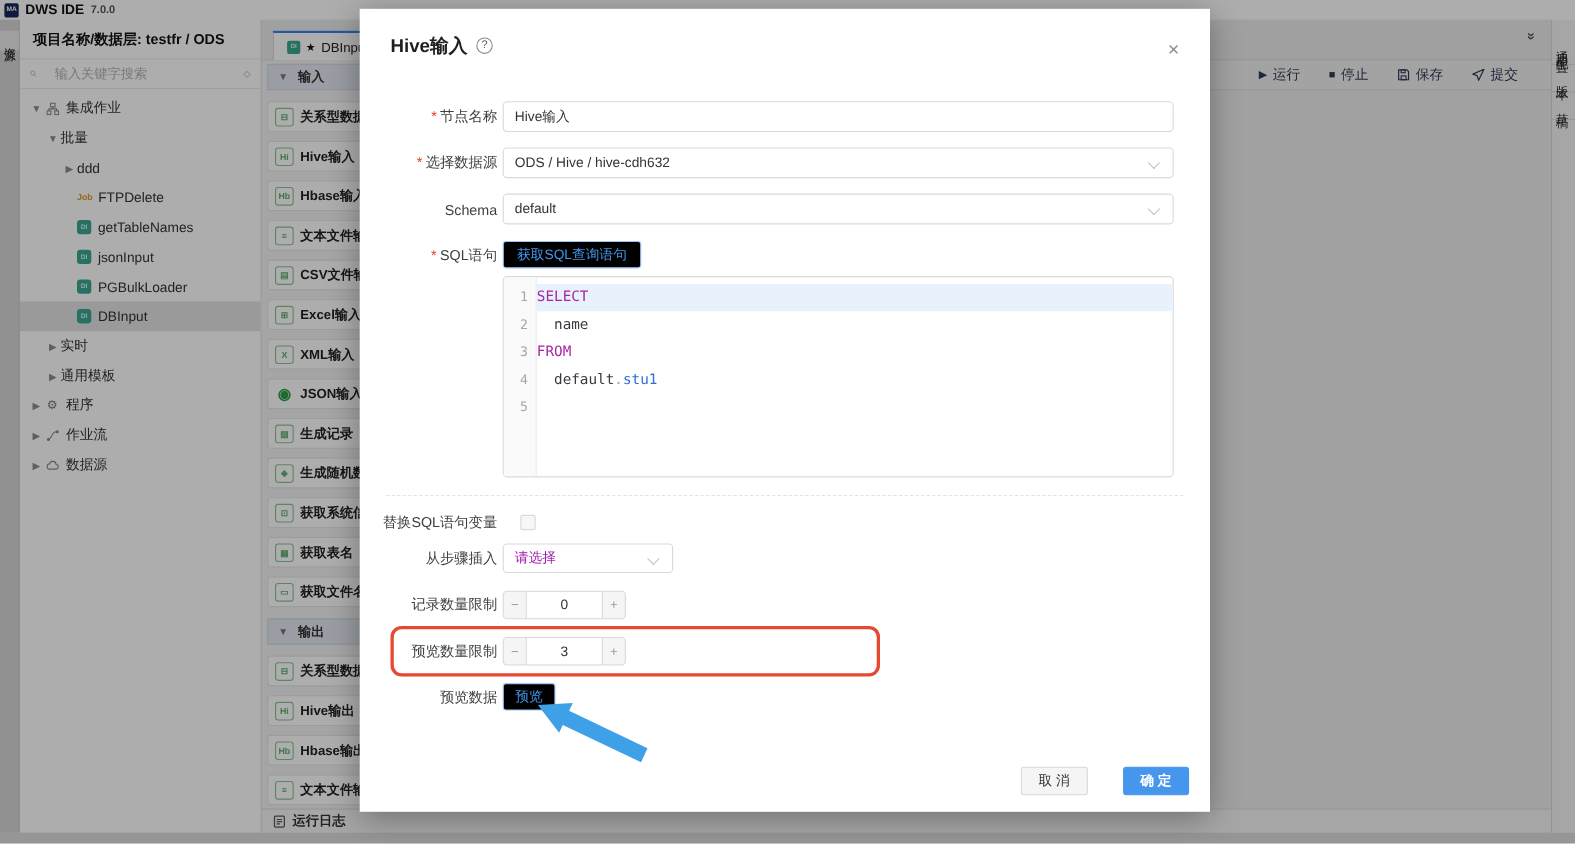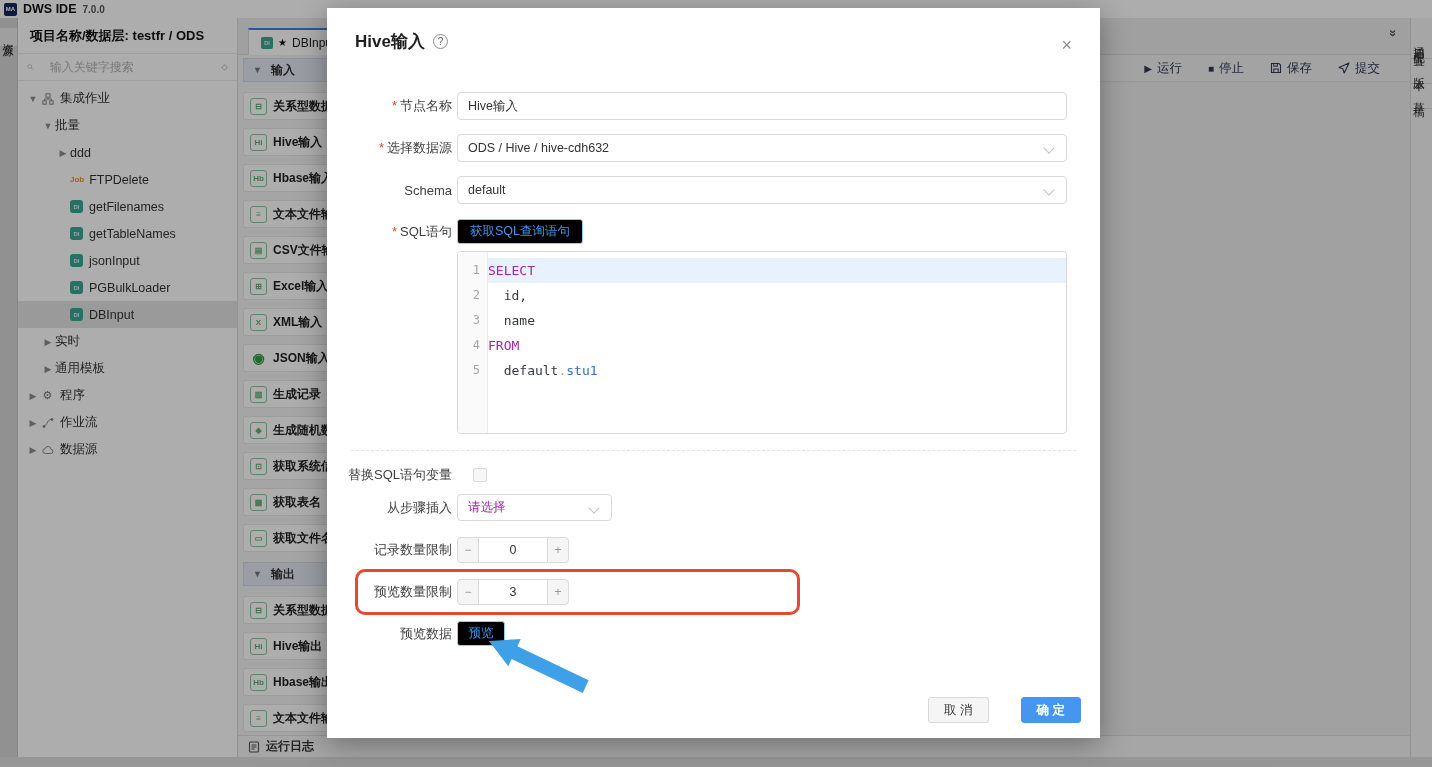--- a/index.html
+++ b/index.html
@@ -142,25 +142,20 @@
         <span>ddd</span>
       </div>
       <div class="tree-row" style="padding-left: 38px;">
         <span class="caret"></span>
         <span class="badge-job">Job</span>
         <span>FTPDelete</span>
       </div>
       <div class="tree-row" style="padding-left: 38px;">
         <span class="caret"></span>
         <span class="badge-di">DI</span>
-        <span>getFilenames</span>
-      </div>
-      <div class="tree-row" style="padding-left: 38px;">
-        <span class="caret"></span>
-        <span class="badge-di">DI</span>
         <span>getTableNames</span>
       </div>
       <div class="tree-row" style="padding-left: 38px;">
         <span class="caret"></span>
         <span class="badge-di">DI</span>
         <span>jsonInput</span>
       </div>
       <div class="tree-row" style="padding-left: 38px;">
         <span class="caret"></span>
         <span class="badge-di">DI</span>
@@ -370,21 +365,20 @@
   <div class="editor">
     <div class="gutter" id="gutter">
         <div class="gnum">1</div>
         <div class="gnum">2</div>
         <div class="gnum">3</div>
         <div class="gnum">4</div>
         <div class="gnum">5</div>
       </div>
     <div class="code" id="code">
         <div class="cl active"><span class="tk-kw">SELECT</span></div>
-        <div class="cl"><span class="tk-pl">  id,</span></div>
         <div class="cl"><span class="tk-pl">  name</span></div>
         <div class="cl"><span class="tk-kw">FROM</span></div>
         <div class="cl"><span class="tk-pl">  default</span><span class="tk-pu">.</span><span class="tk-id">stu1</span></div>
       </div>
   </div>
 
   <div class="dash-div"></div>
 
   <div class="frow mt15">
     <div class="flabel">替换SQL语句变量</div>

